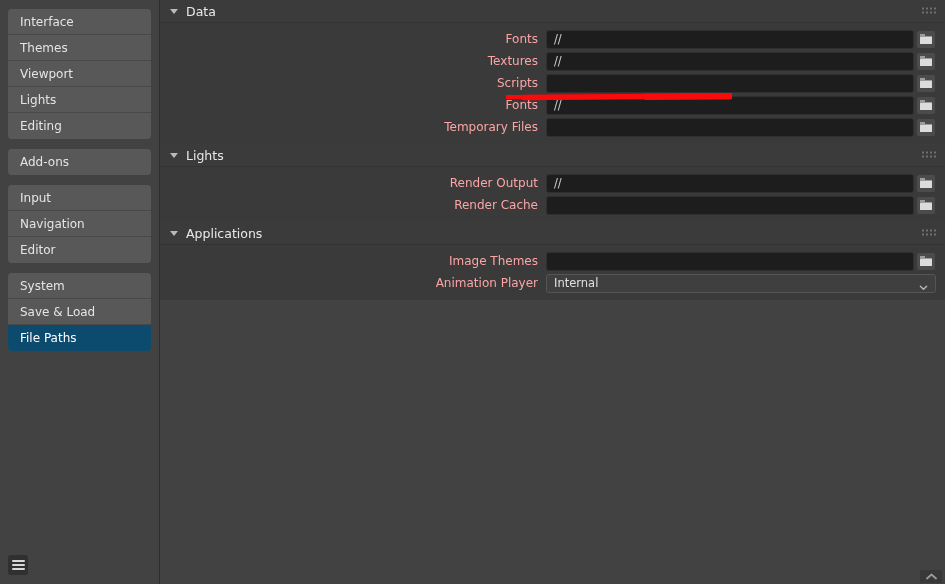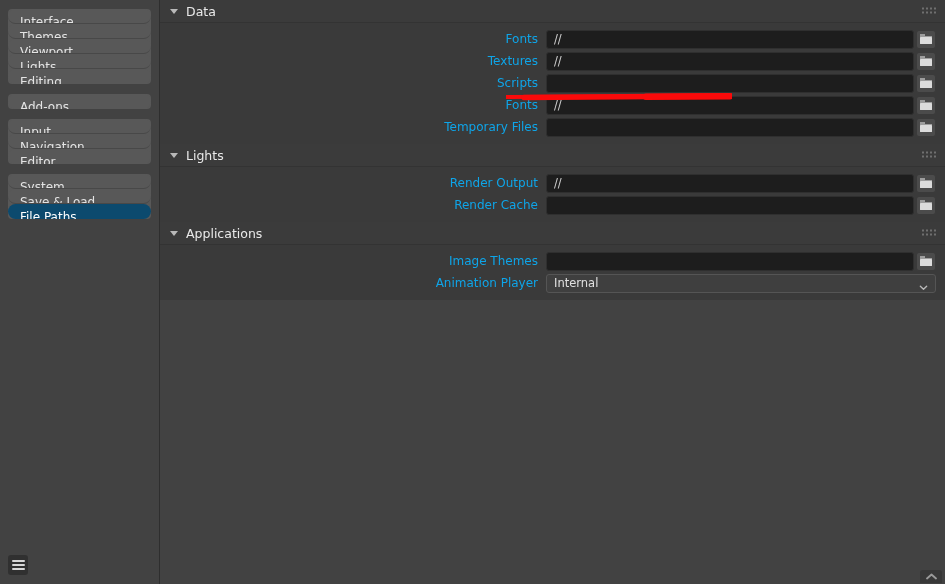--- a/index.html
+++ b/index.html
@@ -37,32 +37,31 @@
   }
 
   .nav-group {
     margin: 0 8px 10px 8px;
     border-radius: 4px;
     overflow: hidden;
     background: #585858;
   }
 
   .nav-item {
-    height: 15px;
+    height: 26px;
     line-height: 26px;
     padding-left: 12px;
     background: #585858;
     color: #e4e4e4;
     font-size: 12px;
     border-bottom: 1px solid #484848;
     cursor: pointer;
     white-space: nowrap;
     overflow: hidden;
     text-overflow: ellipsis;
-    border-radius: 13px;
   }
   .nav-item:last-child { border-bottom: none; }
   .nav-item.selected {
     background: #0c4a6e;
     color: #ffffff;
   }
 
   #hamburger-menu {
     position: absolute;
     left: 8px;
@@ -145,21 +144,21 @@
     margin-bottom: 0;
   }
   .prop-row + .prop-row { margin-top: 0px; }
 
   .prop-label {
     flex: 0 0 auto;
     width: 386px;
     text-align: right;
     padding-right: 8px;
     font-size: 12px;
-    color: #0ea5e9;
+    color: #fca5a5;
     white-space: nowrap;
     overflow: hidden;
     text-overflow: ellipsis;
   }
 
   .field-wrap {
     flex: 1 1 auto;
     display: flex;
     align-items: center;
     gap: 2px;

